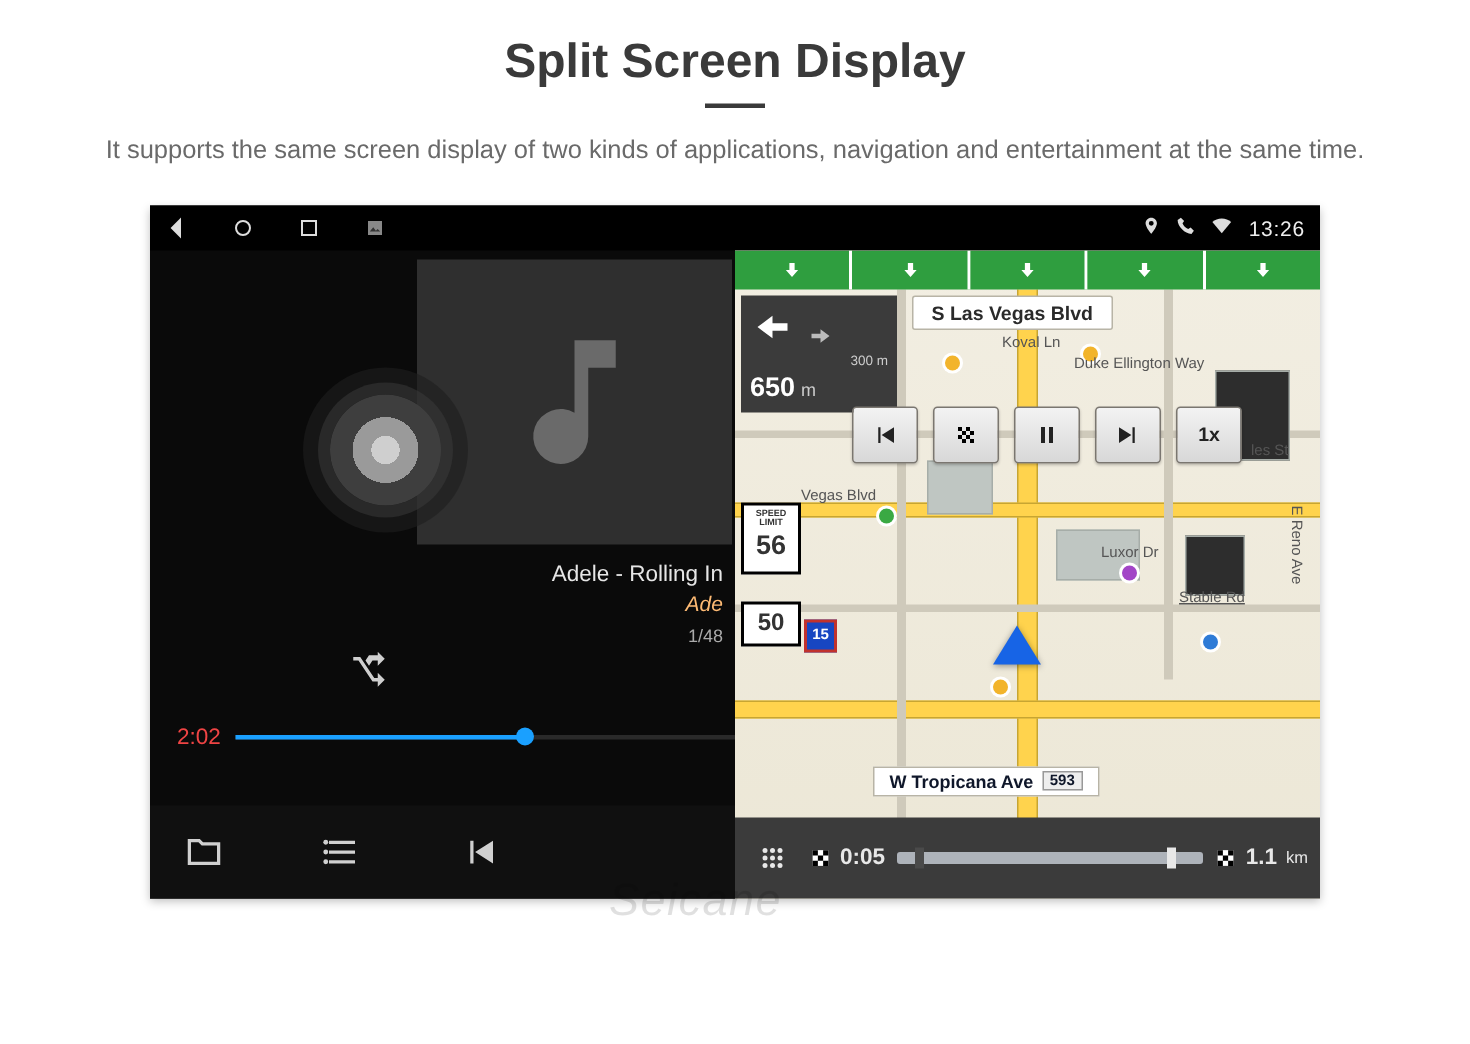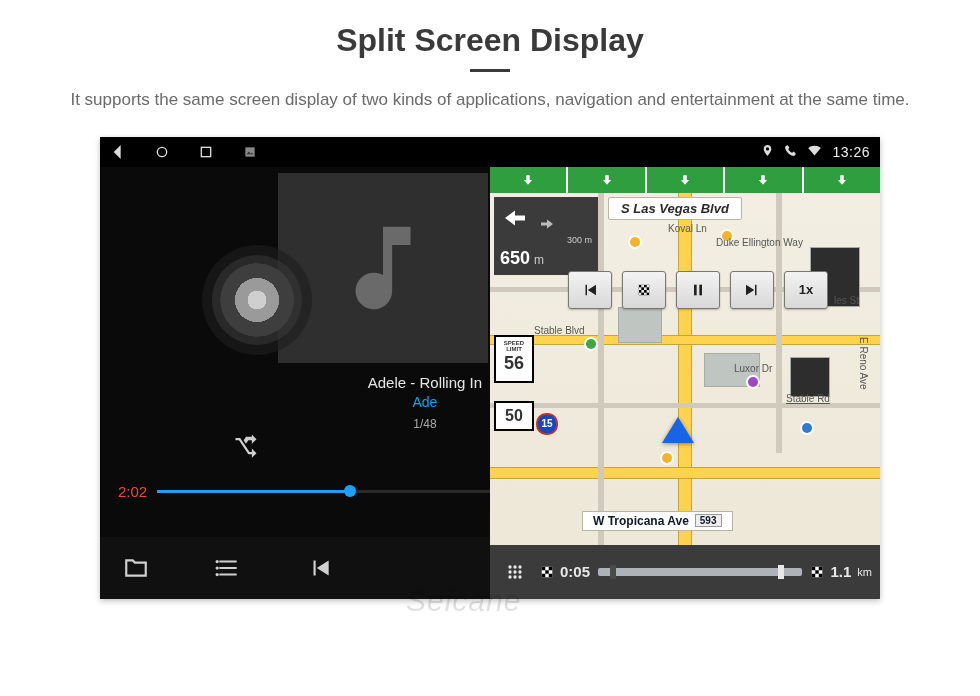--- a/index.html
+++ b/index.html
@@ -86,26 +86,26 @@
     position: absolute;
     left: 120px; top: 96px;
     width: 74px; height: 74px;
     border-radius: 50%;
     background: radial-gradient(circle at 50% 50%, #cfcfcf 0 18%, #9a9a9a 18% 42%, #3e3e3e 42% 100%);
     box-shadow: 0 0 0 8px rgba(60,60,60,.5), 0 0 0 18px rgba(30,30,30,.6);
   }
   .track-title {
     position: absolute;
     right: 8px; top: 206px;
-    text-align: center;
+    text-align: right;
     font-size: 15px;
     color: #e6e6e6;
     line-height: 1.35;
   }
-  .track-artist { font-size: 14px; color: #0ea5e9; }
+  .track-artist { font-size: 14px; color: #fdba74; font-style: italic; }
   .track-idx { font-size: 12px; color: #aaa; margin-top: 4px; }
   .shuffle {
     position: absolute;
     left: 132px; top: 264px;
   }
   .progress-row {
     position: absolute;
     left: 18px; right: 0px; top: 316px;
     display: flex; align-items: center; gap: 10px;
   }
@@ -160,21 +160,20 @@
   .hwybar svg { fill:#fff; }
 
   .street-top {
     position: absolute; top: 30px; left: 118px;
     background: #fff;
     padding: 3px 12px;
     font-size: 13px; font-weight: 600;
     color: #2a2a2a;
     border: 1px solid #b8b4a6;
     border-radius: 2px;
-    font-style: italic;
   }
 
   .turn-panel {
     position: absolute; left: 4px; top: 30px;
     width: 104px; height: 78px;
     background: #3b3b3b;
     color: #fff;
     display: flex; flex-direction: column;
     padding: 6px 6px;
     gap: 2px;
@@ -216,21 +215,21 @@
     width: 40px; height: 30px;
     background: #fff; border: 2px solid #000;
     display:flex; align-items:center; justify-content:center;
     font-size:16px; font-weight:800;
   }
 
   .shield {
     position: absolute; left: 46px; top: 246px;
     width: 22px; height: 22px;
     background: #1746c2;
-    border-radius: 10px;
+    border-radius: 0;
     color:#fff; font-size:10px; font-weight:700;
     display:flex;align-items:center;justify-content:center;
     border:2px solid #c1322d;
   }
 
   
   .road-v {
     position: absolute; background: #ffd34d;
     border-left: 1px solid #c7a532; border-right:1px solid #c7a532;
   }
@@ -522,21 +521,21 @@
       <div class="speed-sign">
         <div class="lbl">SPEED<br>LIMIT</div>
         <div class="val">56</div>
       </div>
 
       <div class="route-sign">50</div>
       <div class="shield">15</div>
 
       <div class="map-label" style="left:142px; top:56px;padding-left:36px;">Koval Ln</div>
       <div class="map-label" style="left:226px; top:70px;">Duke Ellington Way</div>
-      <div class="map-label" style="left:44px; top:158px;">Stable Blvd</div>
+      <div class="map-label" style="left:44px; top:158px;">Vegas Blvd</div>
       <div class="map-label" style="left:344px; top:128px;">les St</div>
       <div class="map-label" style="left:244px; top:196px;">Luxor Dr</div>
       <div class="map-label" style="left:296px; top:226px;text-decoration:underline;">Stable Rd</div>
       <div class="map-label v" style="left:368px; top:170px;">E Reno Ave</div>
 
       <div class="navcursor"></div>
 
       <div class="street-bottom">
         <span>W Tropicana Ave</span>
         <span class="num">593</span>

